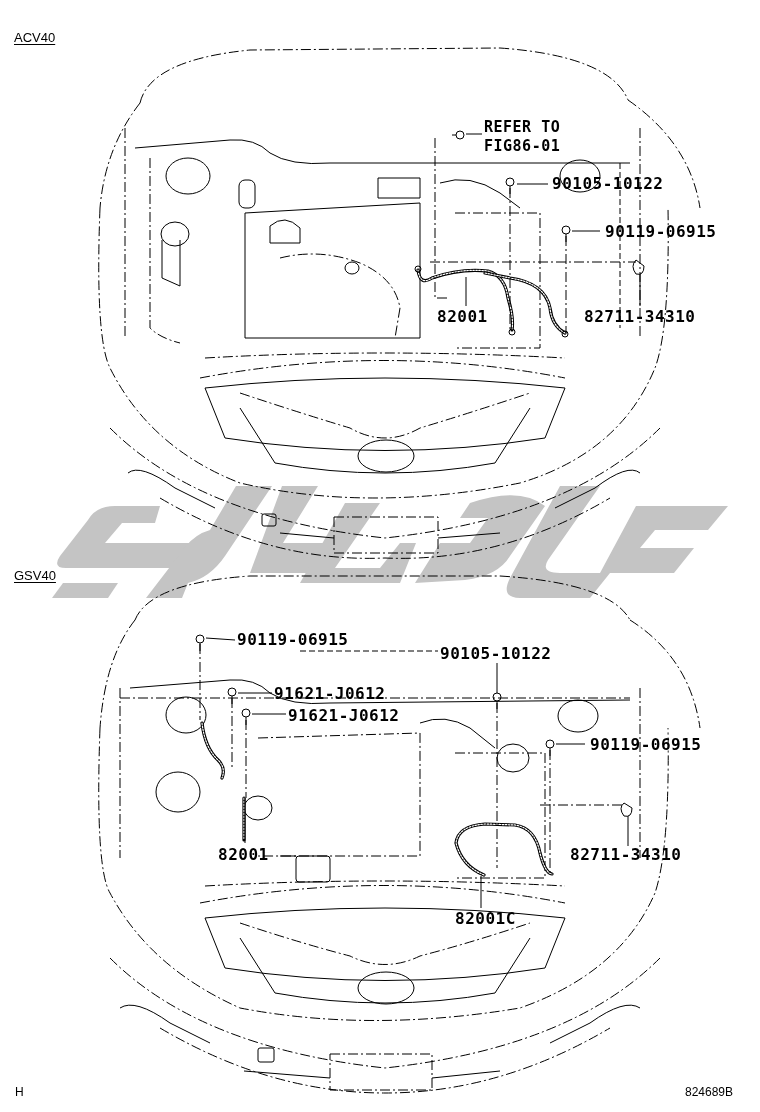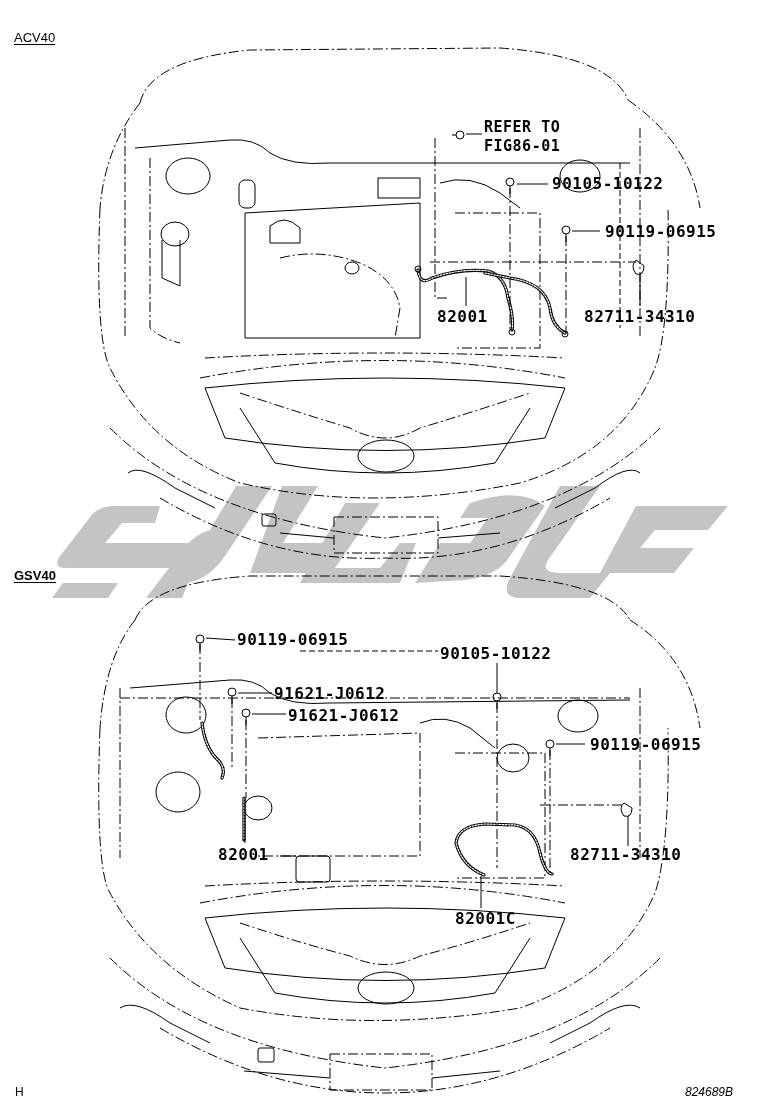--- a/index.html
+++ b/index.html
@@ -197,33 +197,33 @@
           <path class="ln" d="M497 693 L497 701"></path>
         </g>
       <g>
           <circle cx="550" cy="736" r="4" class="ln"></circle>
           <path class="ln" d="M550 740 L550 748"></path>
         </g>
     </g>
   </svg>
 
   <div class="variant-label" style="left:14px;top:22px;">ACV40</div>
-  <div class="variant-label" style="left:14px;top:560px;font-weight:bold;">GSV40</div>
+  <div class="variant-label" style="left:14px;top:560px;">GSV40</div>
 
   <div class="callout ref" style="left:484px;top:110px;">REFER TO
 FIG86-01</div>
   <div class="callout" style="left:552px;top:167px;">90105-10122</div>
   <div class="callout" style="left:605px;top:215px;">90119-06915</div>
   <div class="callout" style="left:437px;top:300px;">82001</div>
   <div class="callout" style="left:584px;top:300px;">82711-34310</div>
 
   <div class="callout" style="left:237px;top:623px;">90119-06915</div>
   <div class="callout" style="left:440px;top:637px;">90105-10122</div>
   <div class="callout" style="left:274px;top:677px;">91621-J0612</div>
   <div class="callout" style="left:288px;top:699px;">91621-J0612</div>
   <div class="callout" style="left:590px;top:728px;">90119-06915</div>
   <div class="callout" style="left:218px;top:838px;">82001</div>
   <div class="callout" style="left:570px;top:838px;">82711-34310</div>
   <div class="callout" style="left:455px;top:902px;">82001C</div>
 
   <div class="footer" style="left:15px;top:1077px;">H</div>
-  <div class="footer" style="left:685px;top:1077px;font-style:italic;">824689B</div>
+  <div class="footer" style="left:685px;top:1077px;">824689B</div>
 </div>
 
 </body></html>

